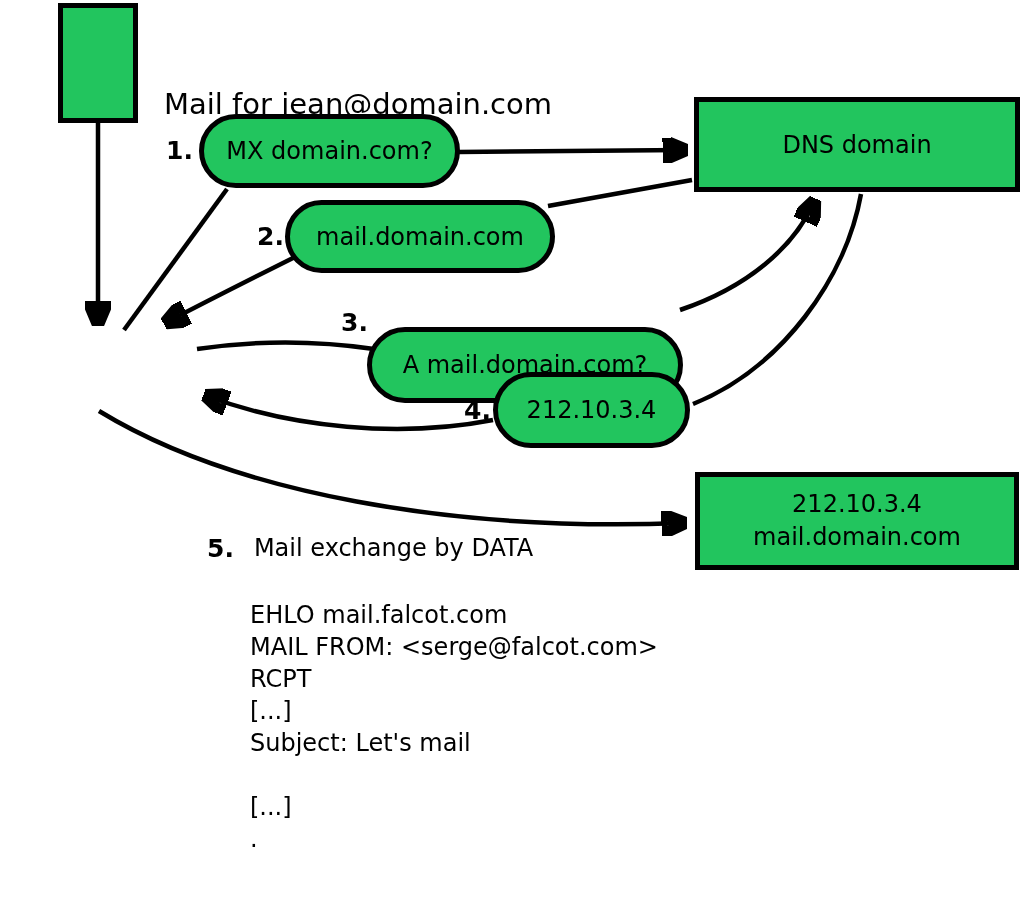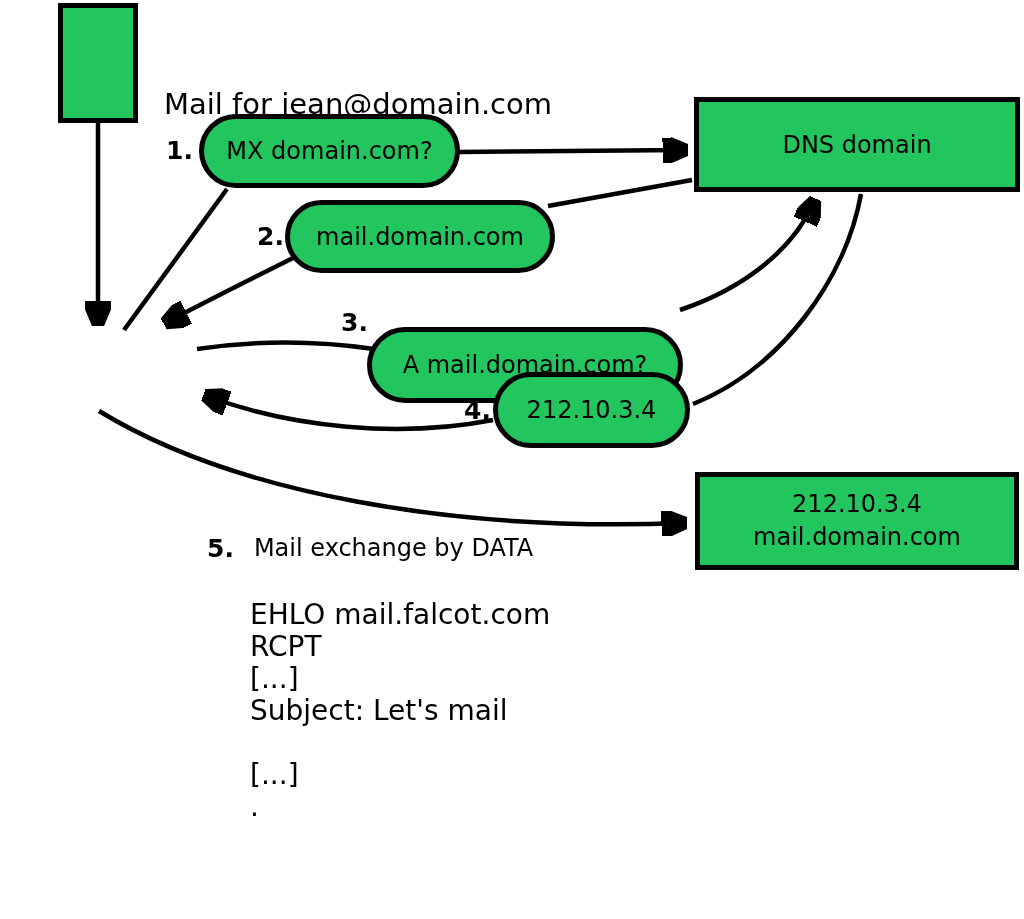--- a/index.html
+++ b/index.html
@@ -56,21 +56,21 @@
   }
   .step5-row {
     position: absolute;
     display: flex;
     gap: 20px;
     font-size: 24px;
     white-space: nowrap;
   }
   .smtp-block {
     position: absolute;
-    font-size: 28px;
+    font-size: 24px;
     line-height: 32px;
     white-space: pre;
   }
   .mailserver-lines {
     line-height: 33px;
   }
 </style>
 </head>
 <body>
 
@@ -128,15 +128,15 @@
   <div class="num-label" style="left:464px; top:396px;">4.</div>
   <div class="node pill" style="left:493px; top:372px; width:197px; height:76px;">
     <span>212.10.3.4</span>
   </div>
 
   <div class="step5-row" style="left:207px; top:534px;">
     <span class="num-label" style="position:static;">5.</span>
     <span>Mail exchange by DATA</span>
   </div>
 
-  <div class="smtp-block" style="left:250px; top:599px;"><div>EHLO mail.falcot.com</div><div>RCPT</div><div>[...]</div><div>Subject: Let's mail</div><div>&nbsp;</div><div>[...]</div><div>.</div></div>
+  <div class="smtp-block" style="left:250px; top:599px;"><div>EHLO mail.falcot.com</div><div>MAIL FROM: &lt;serge@falcot.com&gt;</div><div>RCPT</div><div>[...]</div><div>Subject: Let's mail</div><div>&nbsp;</div><div>[...]</div><div>.</div></div>
 
 </div>
 
 </body></html>

